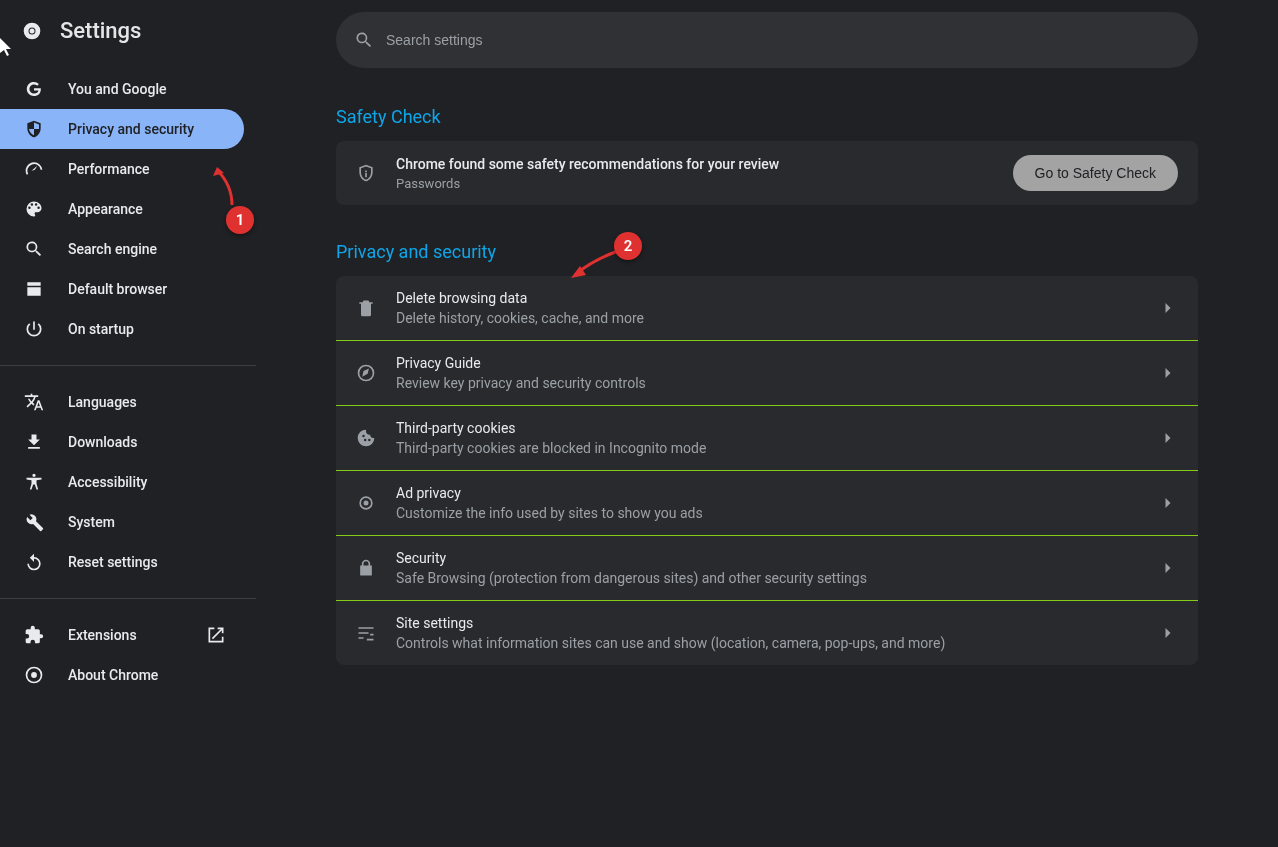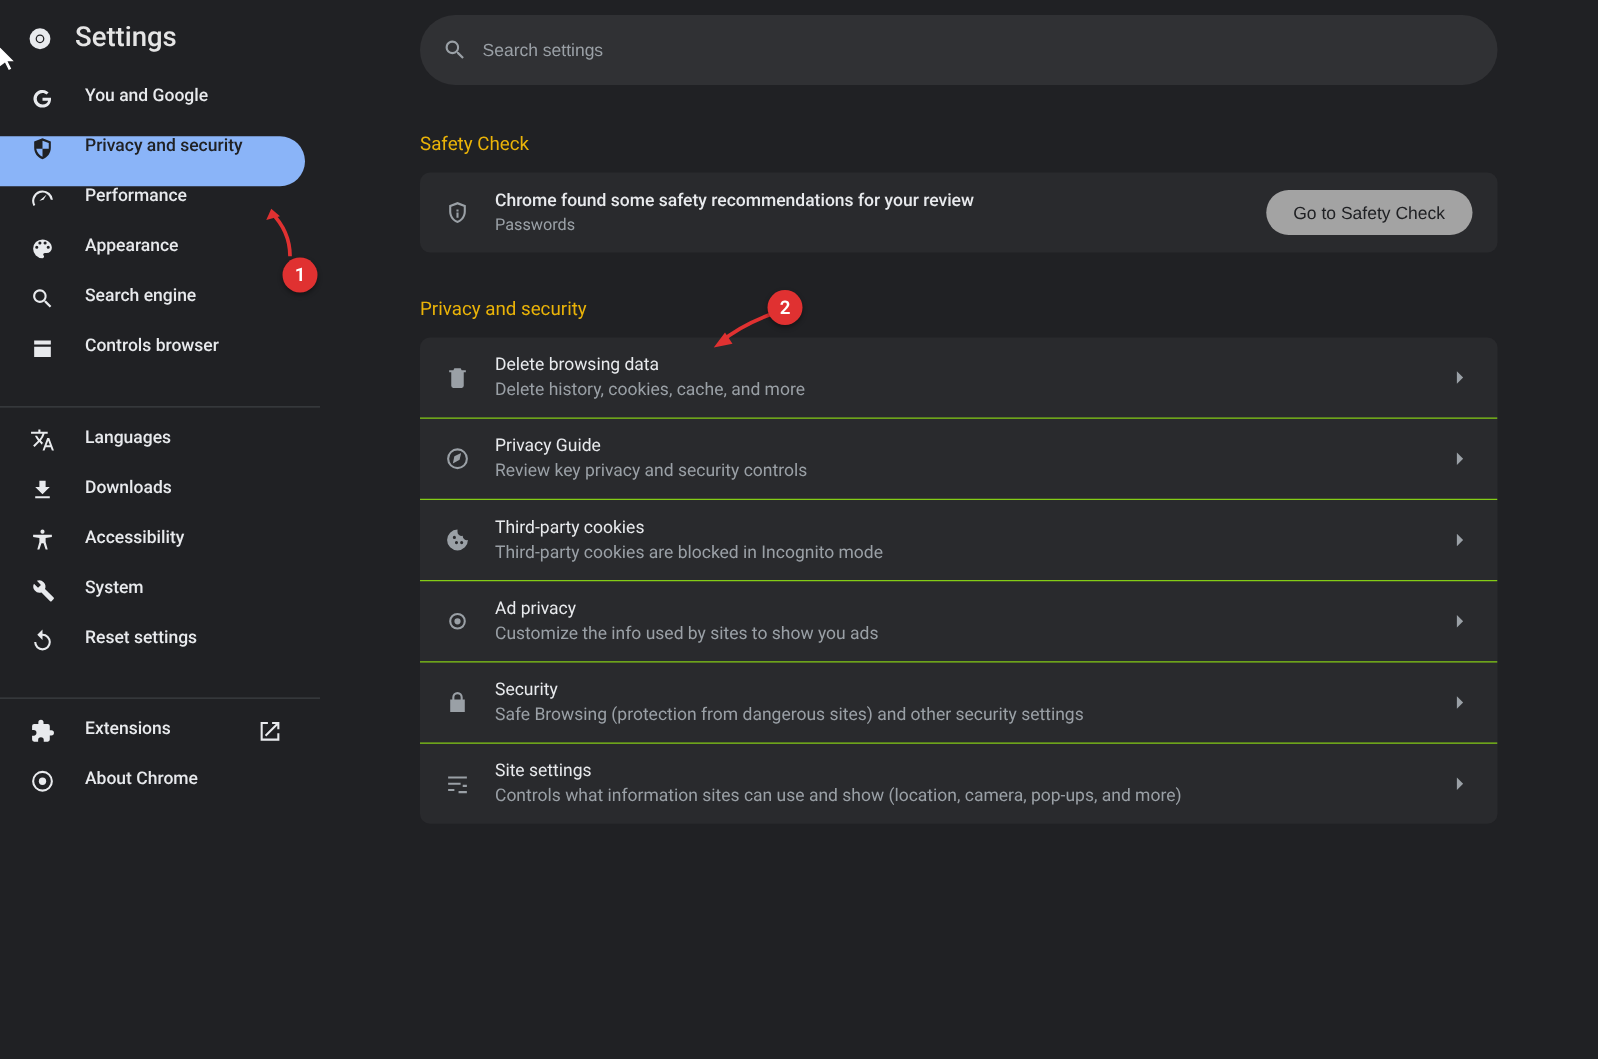--- a/index.html
+++ b/index.html
@@ -22,20 +22,21 @@
   .logo-row {
     display: flex;
     align-items: center;
     gap: 18px;
     padding: 6px 0 18px 22px;
   }
   .logo-row .title { font-size: 22px; font-weight: 500; color: #e5e5e5; }
   .nav-group { padding: 8px 0; }
   .nav-item {
     display: flex;
+    align-items: center;
     height: 40px;
     padding-left: 24px;
     gap: 24px;
     cursor: pointer;
     color: #e8eaed;
     font-size: 14px;
     font-weight: 500;
     border-top-right-radius: 100px;
     border-bottom-right-radius: 100px;
     margin-right: 12px;
@@ -69,23 +70,23 @@
   .search-wrap input {
     background: transparent;
     border: none;
     outline: none;
     color: #9aa0a6;
     font-size: 14px;
     flex: 1;
   }
   .search-wrap input::placeholder { color: #9aa0a6; }
   .section-label {
-    font-size: 15px;
+    font-size: 18px;
     font-weight: 400;
-    color: #eab308;
+    color: #0ea5e9;
     margin-bottom: 14px;
   }
   .banner {
     background: #292a2d;
     border-radius: 8px;
     padding: 14px 20px;
     display: flex;
     align-items: center;
     gap: 20px;
     margin-bottom: 36px;
@@ -207,21 +208,29 @@
           </svg>
         </span>
       <span>Search engine</span>
     </div>
     <div class="nav-item">
       <span class="icon">
           <svg viewBox="0 0 24 24">
             <path d="M4 4h16v4H4V4Zm0 6h16v10H4V10Z"></path>
           </svg>
         </span>
-      <span>Controls browser</span>
+      <span>Default browser</span>
+    </div>
+    <div class="nav-item">
+      <span class="icon">
+          <svg viewBox="0 0 24 24">
+            <path d="M13 3h-2v10h2V3Zm4.8 2.2-1.4 1.4A7 7 0 1 1 7.6 6.6L6.2 5.2a9 9 0 1 0 11.6 0Z"></path>
+          </svg>
+        </span>
+      <span>On startup</span>
     </div>
   </div>
 
   <div class="nav-divider"></div>
 
   <div class="nav-group">
     <div class="nav-item">
       <span class="icon">
           <svg viewBox="0 0 24 24">
             <path d="M12.9 15 10.5 12.6l.03-.03A17 17 0 0 0 14 6h3V4h-7V2H8v2H1v2h11a15 15 0 0 1-3 5.3A15 15 0 0 1 6.8 8H4.7a17 17 0 0 0 3 4.6L3 17.2 4.4 18.6 9 14l2.5 2.5.4-1.5ZM18.5 10h-2L12 22h2l1.1-3h4.8l1.1 3h2L18.5 10Zm-2.6 7 1.6-4.3L19.1 17h-3.2Z"></path>

